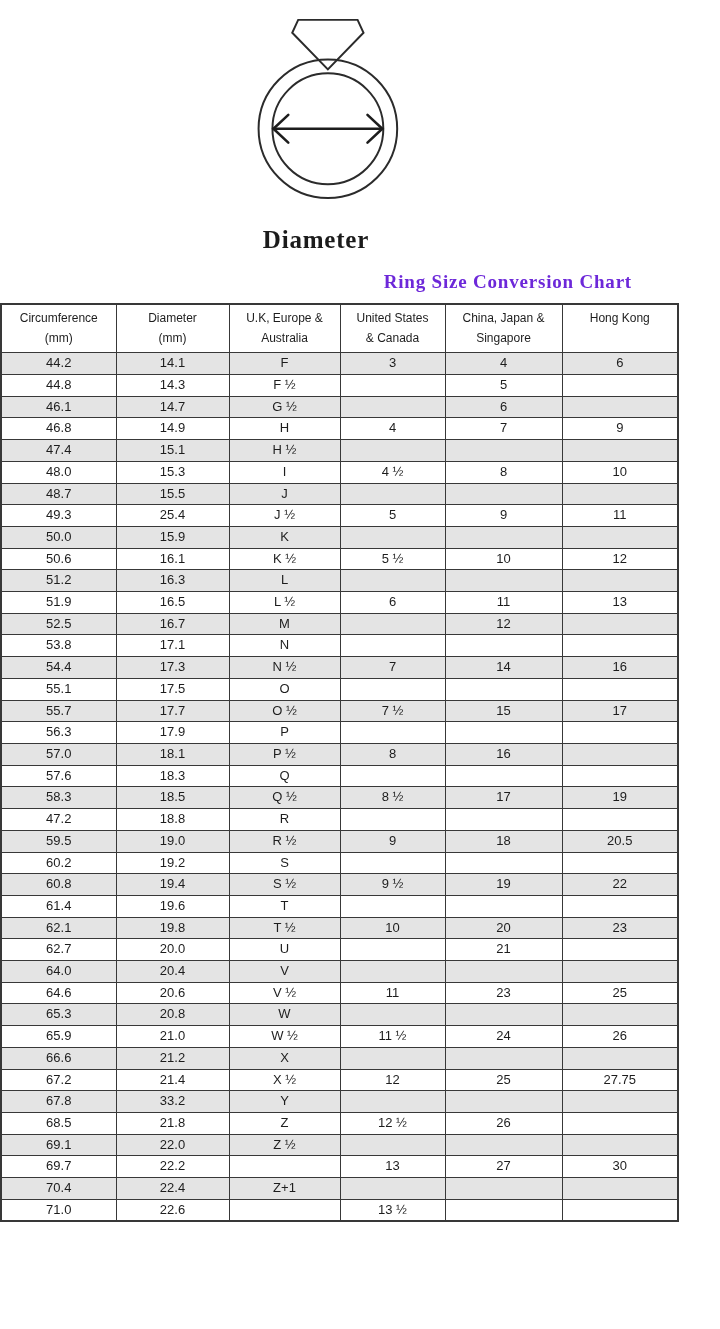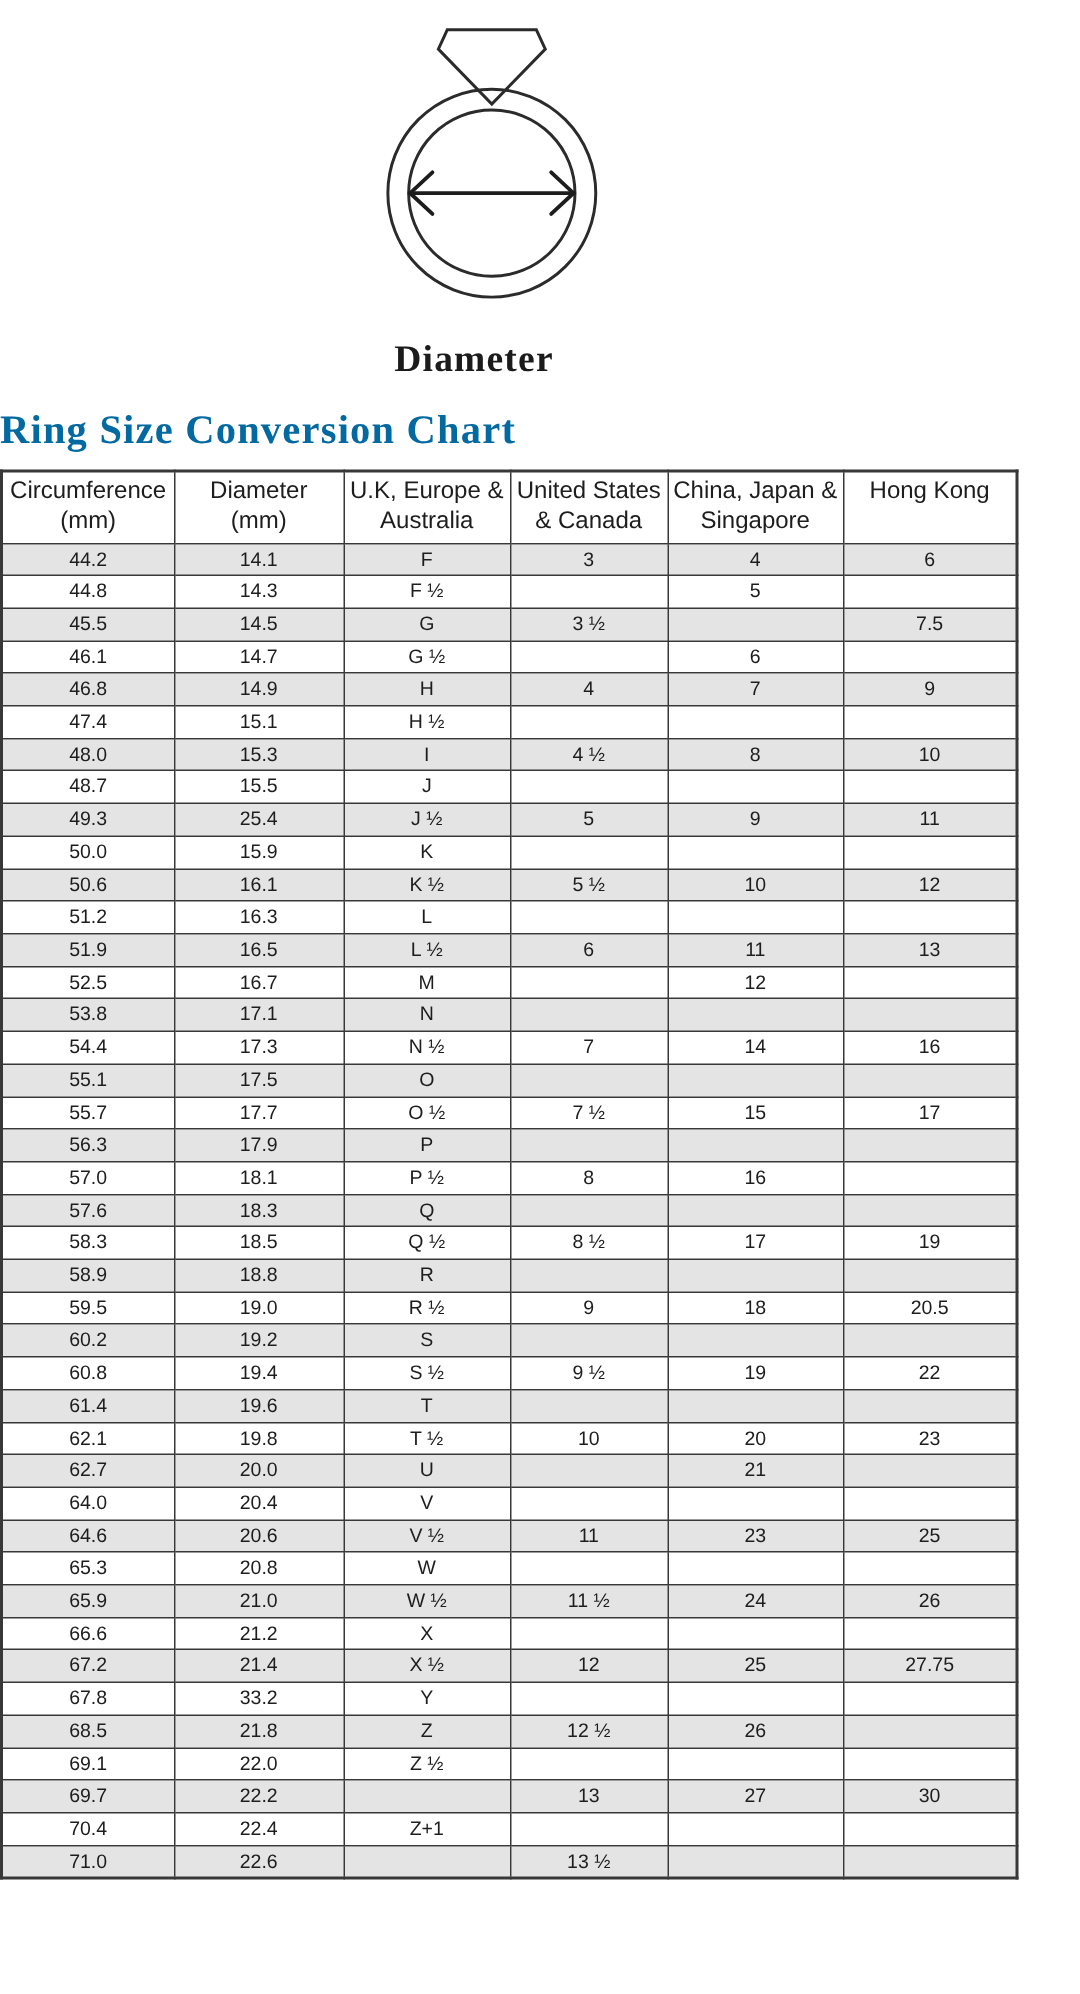--- a/index.html
+++ b/index.html
@@ -26,26 +26,26 @@
     text-align: center;
     font-family: "Liberation Serif", "DejaVu Serif", serif;
     font-weight: bold;
     font-size: 25px;
     letter-spacing: 0.8px;
     color: #1b1b1b;
     line-height: 1.1;
   }
   .chart-title {
     margin: 17px 0 0 0;
-    text-align: left;
+    text-align: right;
     font-family: "Liberation Serif", "DejaVu Serif", serif;
     font-weight: bold;
-    font-size: 27px;
+    font-size: 19px;
     letter-spacing: 0.8px;
-    color: #0369a1;
+    color: #6d28d9;
     line-height: 1.15;
   }
   table.ring-size-table {
     border-collapse: collapse;
     table-layout: fixed;
     width: 677px;
     margin: 11px auto 0 auto;
     border: 2px solid #383838;
   }
   .ring-size-table th,
@@ -53,21 +53,21 @@
     border: 1px solid #383838;
     text-align: center;
     padding: 0;
     overflow: hidden;
     white-space: nowrap;
   }
   .ring-size-table th {
     background: #ffffff;
     vertical-align: top;
     font-weight: normal;
-    font-size: 16px;
+    font-size: 12px;
     line-height: 20px;
     padding: 3px 0 4px 0;
     color: #1d1d1d;
     margin-left: 32px;
   }
   .ring-size-table td {
     font-size: 13px;
     line-height: 20.7px;
     height: 20.7px;
     color: #1d1d1d;
@@ -149,28 +149,20 @@
         </tr>
         <tr>
           <td>44.8</td>
           <td>14.3</td>
           <td>F ½</td>
           <td></td>
           <td>5</td>
           <td></td>
         </tr>
         <tr>
-          <td>45.5</td>
-          <td>14.5</td>
-          <td>G</td>
-          <td>3 ½</td>
-          <td></td>
-          <td>7.5</td>
-        </tr>
-        <tr>
           <td>46.1</td>
           <td>14.7</td>
           <td>G ½</td>
           <td></td>
           <td>6</td>
           <td></td>
         </tr>
         <tr>
           <td>46.8</td>
           <td>14.9</td>
@@ -309,21 +301,21 @@
         </tr>
         <tr>
           <td>58.3</td>
           <td>18.5</td>
           <td>Q ½</td>
           <td>8 ½</td>
           <td>17</td>
           <td>19</td>
         </tr>
         <tr>
-          <td>58.9</td>
+          <td>47.2</td>
           <td>18.8</td>
           <td>R</td>
           <td></td>
           <td></td>
           <td></td>
         </tr>
         <tr>
           <td>59.5</td>
           <td>19.0</td>
           <td>R ½</td>

